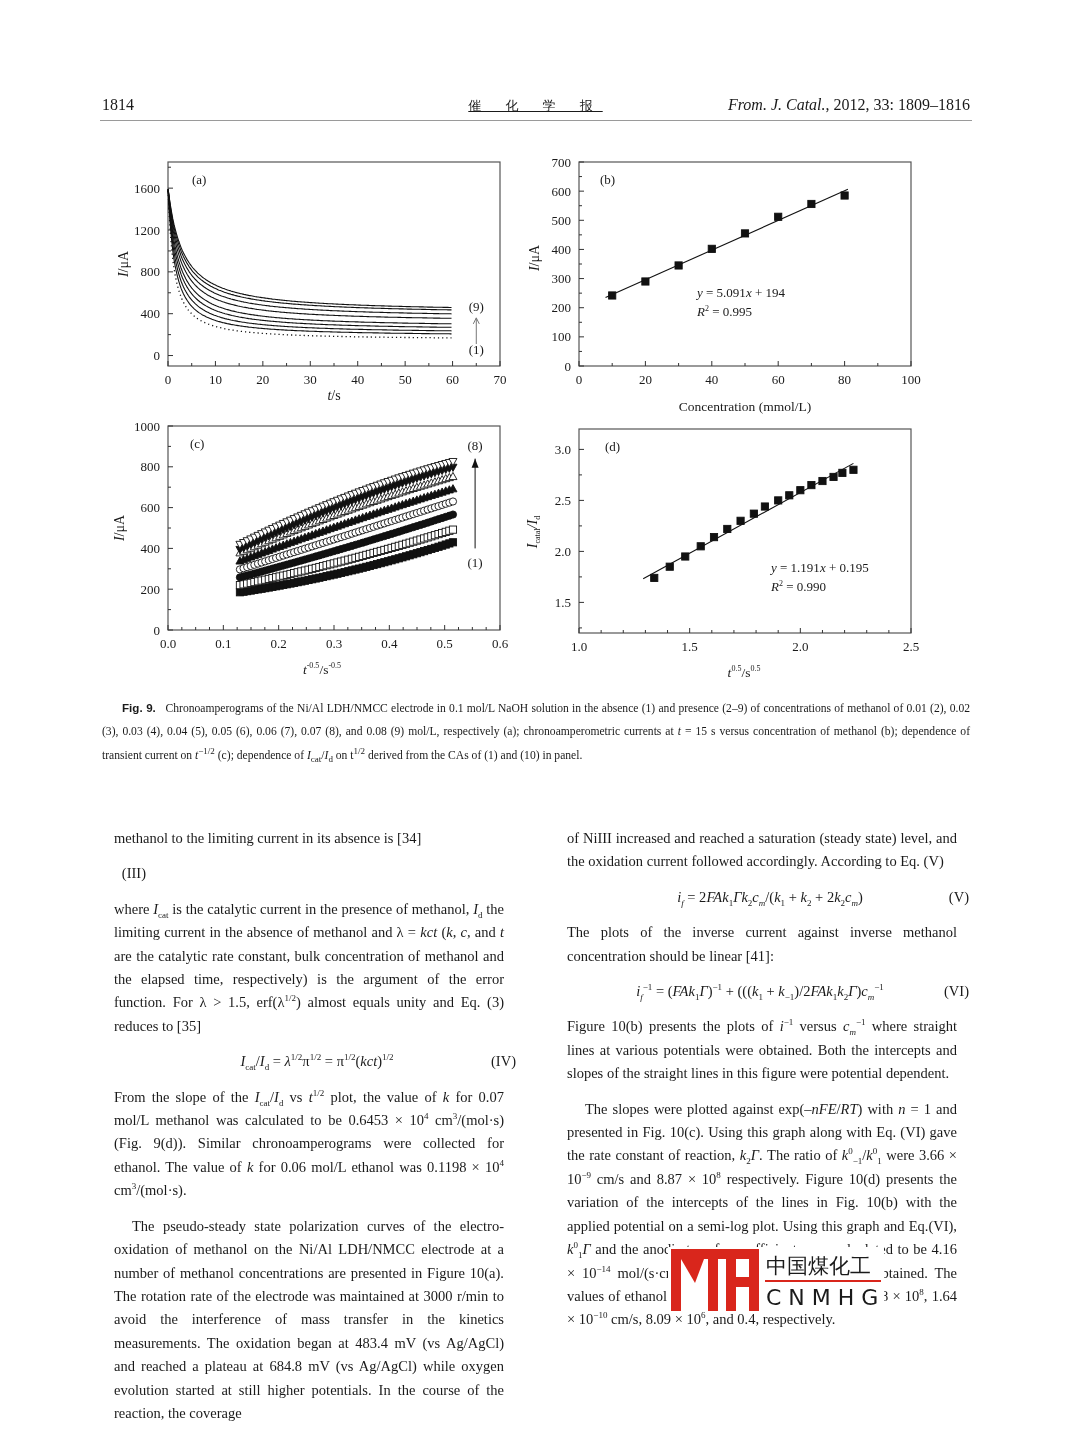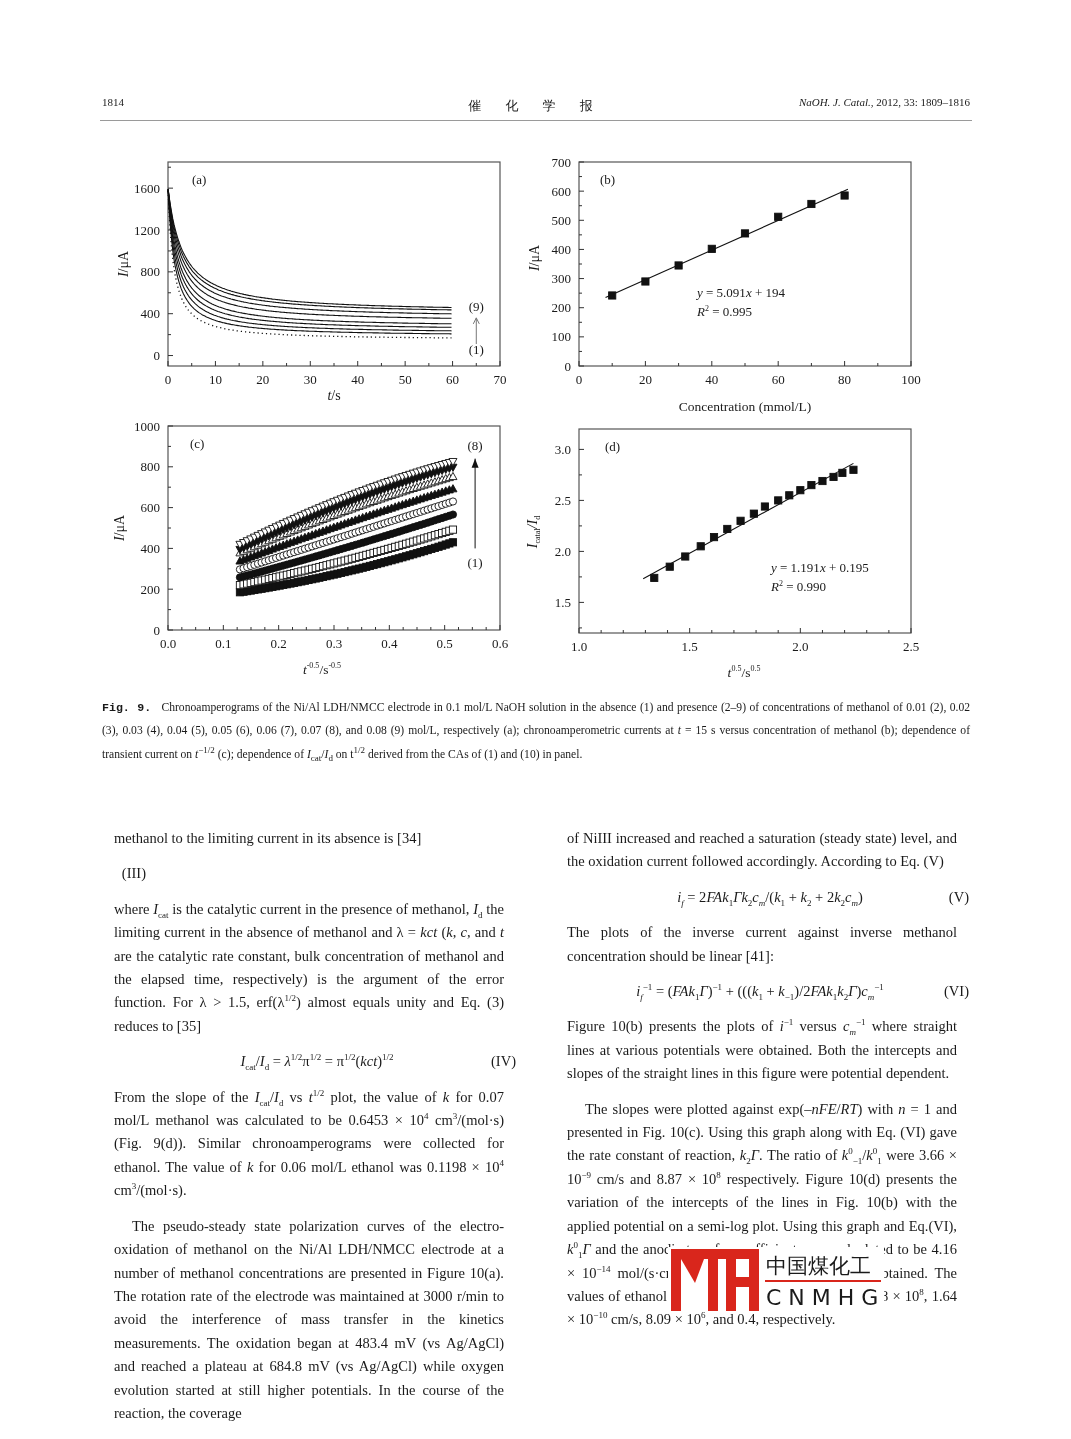--- a/index.html
+++ b/index.html
@@ -1,46 +1,46 @@
 <!DOCTYPE html>
 <html><head>
 <meta charset="utf-8">
 <style>
   html, body { margin:0; padding:0; background:#ffffff; }
   body { width:1071px; height:1439px; position:relative; overflow:hidden;
          font-family:"Liberation Serif", "DejaVu Serif", serif; color:#1a1a1a; }
   .abs { position:absolute; }
-  .hdr { top:96px; font-size:11px; }
+  .hdr { top:96px; font-size:16px; }
   .hdr-left { left:102px; }
-  .hdr-center { left:0; width:1071px; text-align:center; letter-spacing:10px; font-family:"DejaVu Sans", sans-serif; font-size:13px; top:97px; }
+  .hdr-center { left:0; width:1071px; text-align:center; letter-spacing:10px; font-family:"DejaVu Sans", sans-serif; font-size:13px; top:97px;text-decoration:underline; }
   .hdr-right { right:101px; font-style:italic; }
   .hdr-right .plain { font-style:normal;margin-top:8px; }
   .hdr-rule { left:100px; top:120px; width:872px; height:1px; background:#9a9a9a; }
   svg text { font-family:"Liberation Serif", "DejaVu Serif", serif; fill:#1a1a1a; }
   .chart { position:absolute; left:0; top:0; }
   .caption { left:102px; top:696px; width:868px; font-size:11.6px; line-height:23.3px; text-align:justify; }
-  .caption b { font-family:Liberation Mono, monospace; }
+  .caption b { font-family:Liberation Sans, sans-serif;margin-left:20px; }
   .col { top:815px; width:414px; font-size:14.5px; line-height:23.4px; text-align:justify; }
   .col.left { left:102px; }
   .col.right { left:555px; }
   .col p { margin:12px; }
   .col .indent { text-indent:18px; }
   .eq { display:flex; justify-content:space-between; }
   .eq .lhs { flex:1; text-align:center; padding-left:60px; }
   .eq .num { width:44px; text-align:right; }
   i { font-style:italic; }
   sup, sub { font-size:9px; line-height:0; }
   .logo { left:668px; top:1247px; width:216px; height:64px; }
 </style>
 </head>
 <body>
 
 <div class="abs hdr hdr-left">1814</div>
 <div class="abs hdr-center">催 化 学 报</div>
-<div class="abs hdr hdr-right"><span>NaOH. J. Catal.</span><span class="plain">, 2012, 33: 1809–1816</span></div>
+<div class="abs hdr hdr-right"><span>From. J. Catal.</span><span class="plain">, 2012, 33: 1809–1816</span></div>
 <div class="abs hdr-rule"></div>
 
 <svg class="chart" id="fig" width="1071" height="690" xmlns="http://www.w3.org/2000/svg">
   <g id="panel-a">
       <rect x="168" y="162" width="332" height="204" fill="none" stroke="#555" stroke-width="1.2"></rect>
       <line x1="168" y1="366" x2="168" y2="361" stroke="#333" stroke-width="1"></line>
       <text x="168" y="384" font-size="13" text-anchor="middle">0</text>
       <line x1="191.71428571428572" y1="366" x2="191.71428571428572" y2="363" stroke="#333" stroke-width="1"></line>
       <line x1="215.42857142857142" y1="366" x2="215.42857142857142" y2="361" stroke="#333" stroke-width="1"></line>
       <text x="215.42857142857142" y="384" font-size="13" text-anchor="middle">10</text>

